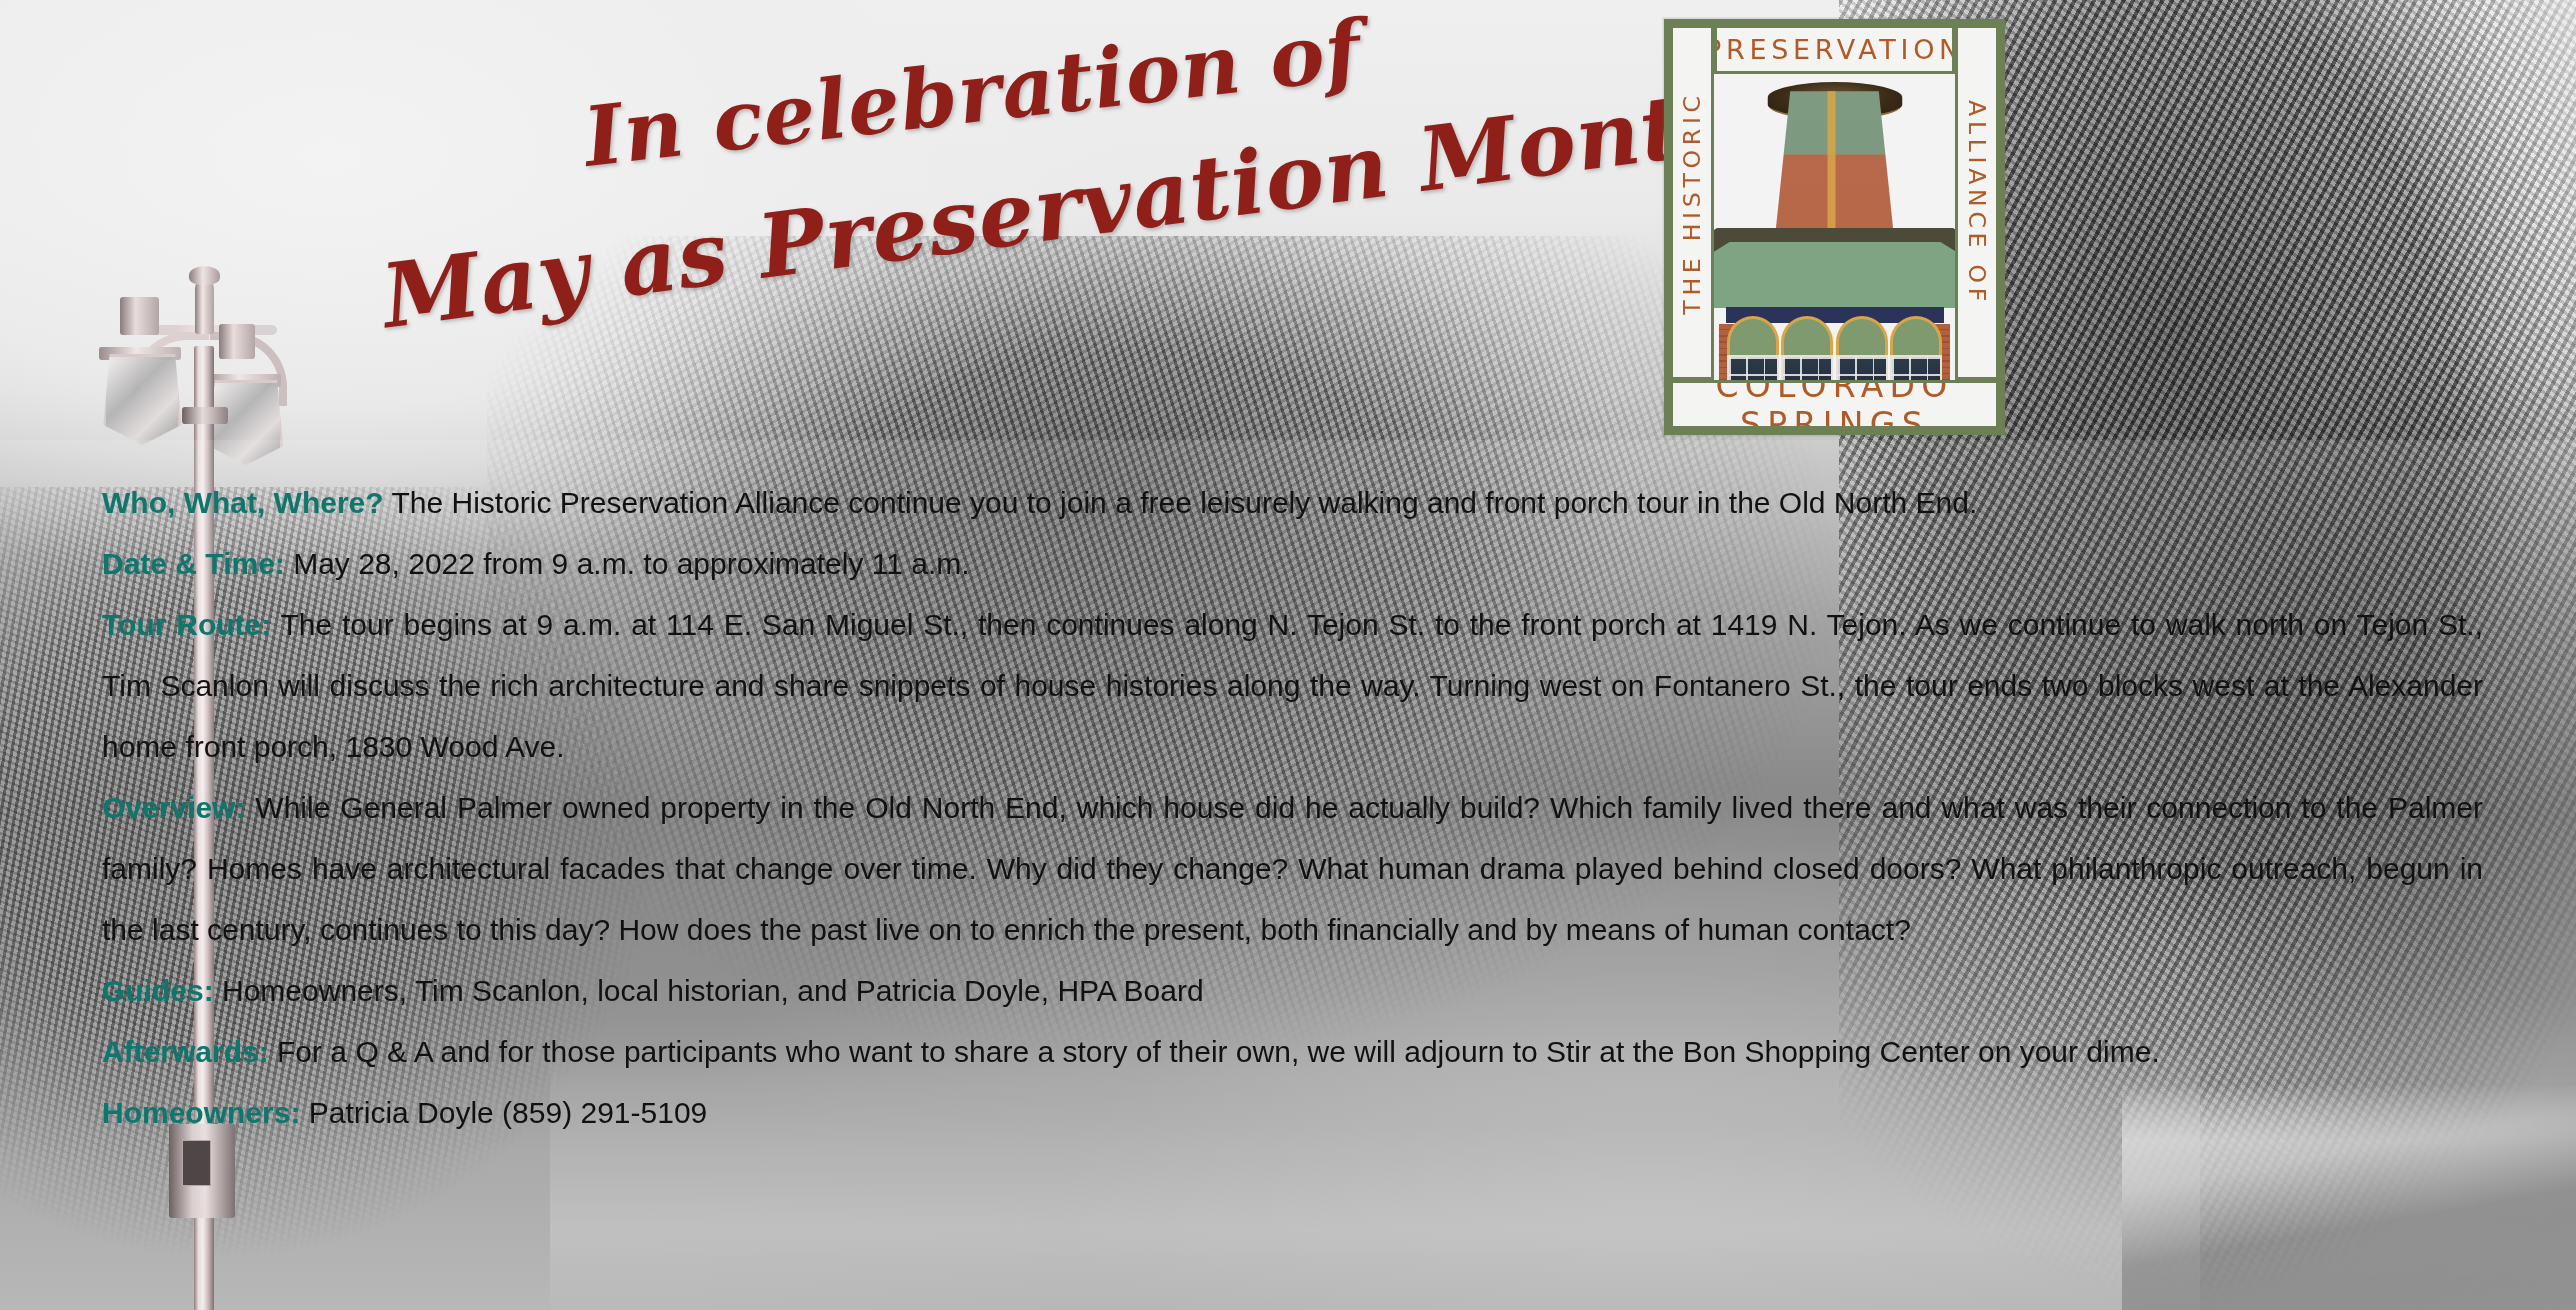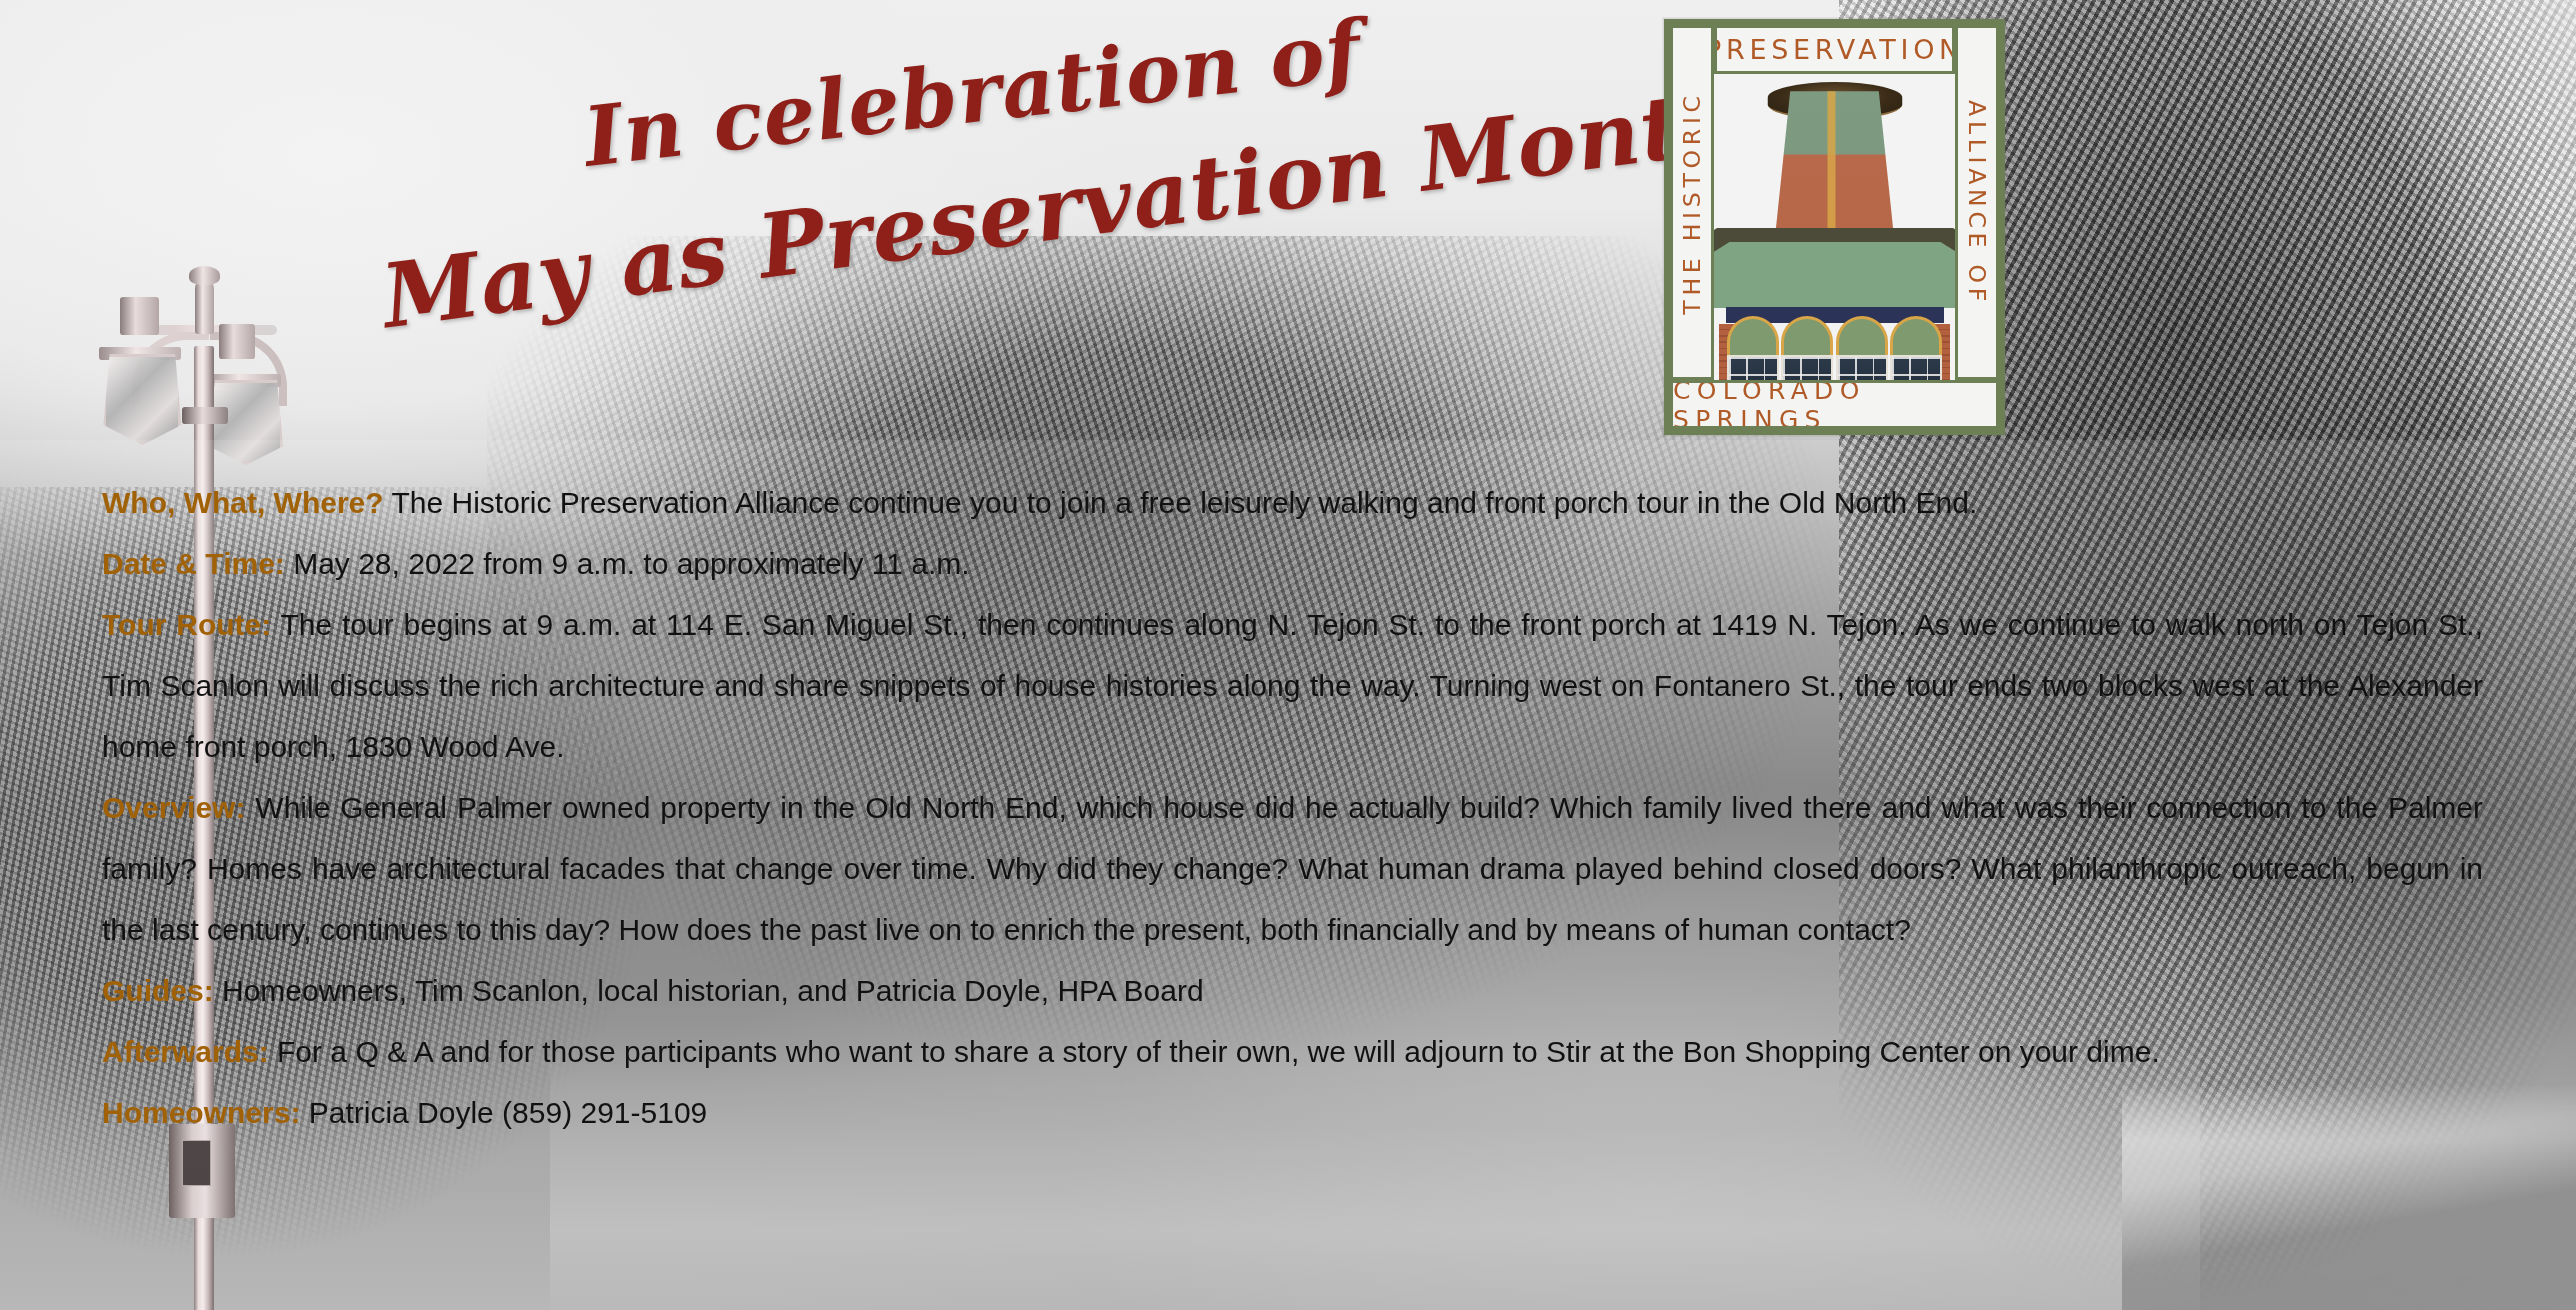--- a/index.html
+++ b/index.html
@@ -213,21 +213,21 @@
     display: flex;
     align-items: center;
     justify-content: center;
     color: #b05a28;
     font-family: "DejaVu Sans", sans-serif;
     font-weight: 400;
     letter-spacing: 4.7px;
     overflow: hidden;
   }
   .logo-top    { grid-column: 2; grid-row: 1; font-size: 27px; }
-  .logo-bottom { grid-column: 1 / span 3; grid-row: 3; font-size: 25px; letter-spacing: 6.3px; }
+  .logo-bottom { grid-column: 1 / span 3; grid-row: 3; font-size: 33px; letter-spacing: 6.3px; text-align: center; }
   .logo-left   { grid-column: 1; grid-row: 1 / span 2; font-size: 23.6px; }
   .logo-right  { grid-column: 3; grid-row: 1 / span 2; font-size: 23.6px; }
   .logo-left span, .logo-right span {
     white-space: nowrap;
     display: block;
   }
   .logo-left span  { transform: rotate(-90deg); }
   .logo-right span { transform: rotate(90deg); }
   .logo-art {
     grid-column: 2; grid-row: 2;
@@ -324,21 +324,21 @@
     font-size: 30px;
     line-height: 61px;
   }
   .para {
     margin: 0 0 0 0;
     text-align: justify;
     text-justify: inter-word;
   }
   .para.nojust { text-align: left; }
   .lbl {
-    color: #a16207;
+    color: #0f766e;
     font-weight: 700;
   }
 
   
   .text-scrim {
     position: absolute;
     left: 0; top: 440px; width: 2576px; height: 870px;
     z-index: 5;
     background: linear-gradient(to bottom, rgba(255,255,255,0.10) 0%, rgba(255,255,255,0.06) 50%, rgba(255,255,255,0.0) 100%);
     pointer-events: none;

